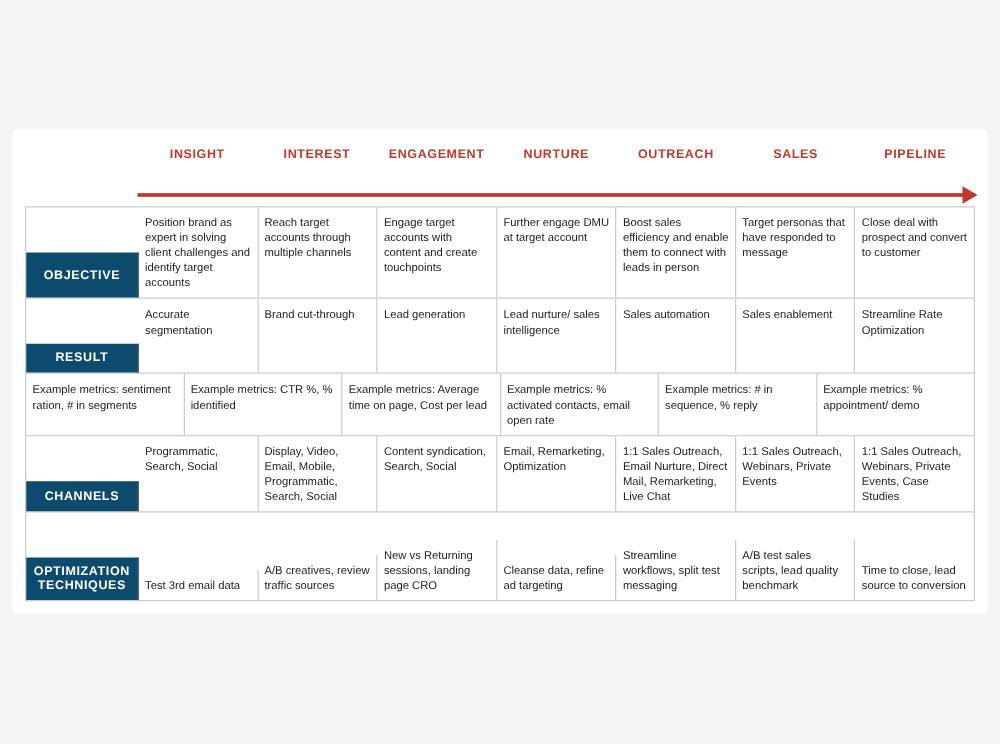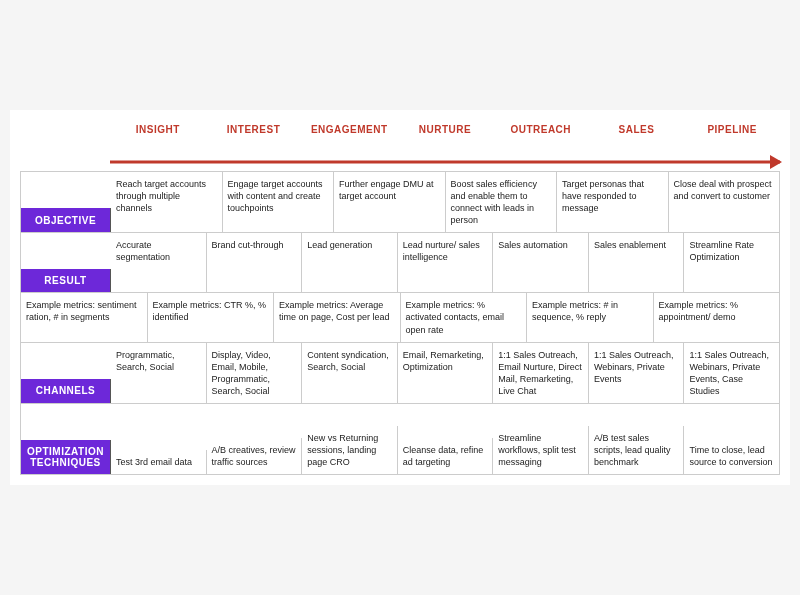--- a/index.html
+++ b/index.html
@@ -70,21 +70,21 @@
       display: flex;
       border-bottom: 1px solid #ccc;
     }
     .table-row:last-child {
       border-bottom: none;
       align-items: flex-end;
     }
     .row-label-cell {
       width: 90px;
       min-width: 90px;
-      background: #6d28d9;
+      background: #0c4a6e;
       color: white;
       font-weight: bold;
       font-size: 10px;
       letter-spacing: 0.5px;
       display: flex;
       align-items: center;
       justify-content: center;
       text-align: center;
       padding: 6px 4px;
       border-right: 1px solid #555;
@@ -119,20 +119,21 @@
     </div>
 
   <div class="arrow-container">
     <div class="arrow-line"></div>
     <div class="arrow-head"></div>
   </div>
 
   <div class="main-table">
   <div class="table-row">
         <div class="row-label-cell">OBJECTIVE</div>
+        <div class="data-cell">Position brand as expert in solving client challenges and identify target accounts</div>
         <div class="data-cell">Reach target accounts through multiple channels</div>
         <div class="data-cell">Engage target accounts with content and create touchpoints</div>
         <div class="data-cell">Further engage DMU at target account</div>
         <div class="data-cell">Boost sales efficiency and enable them to connect with leads in person</div>
         <div class="data-cell">Target personas that have responded to message</div>
         <div class="data-cell">Close deal with prospect and convert to customer</div>
       </div>
       <div class="table-row">
         <div class="row-label-cell">RESULT</div>
         <div class="data-cell">Accurate segmentation</div>

